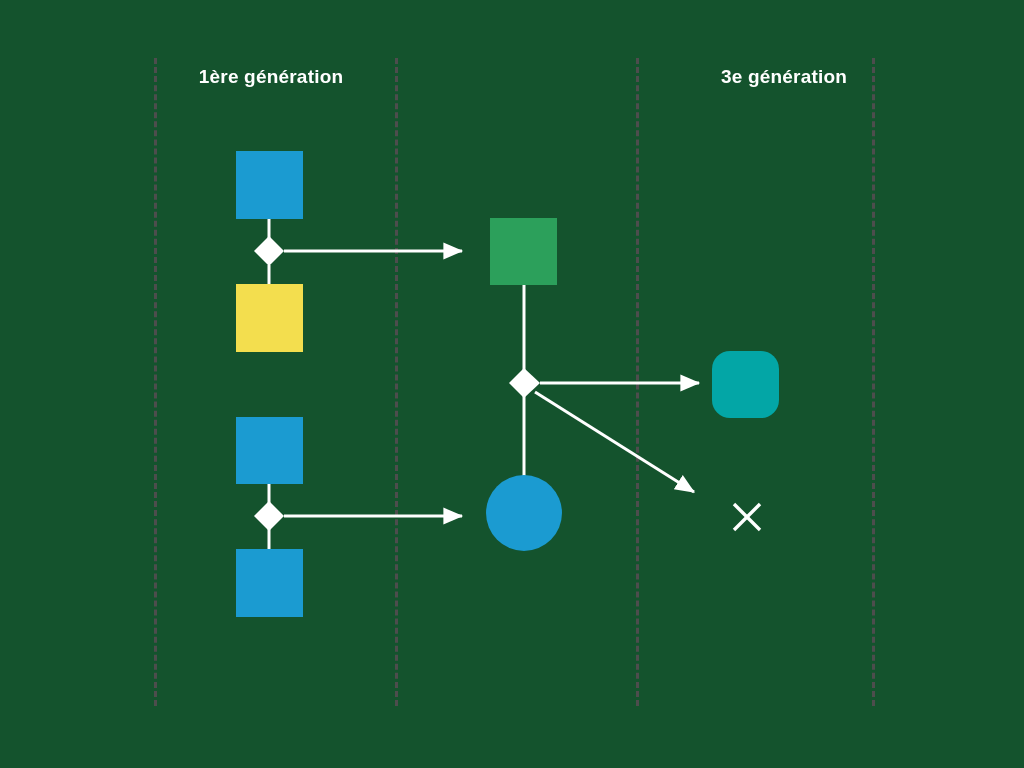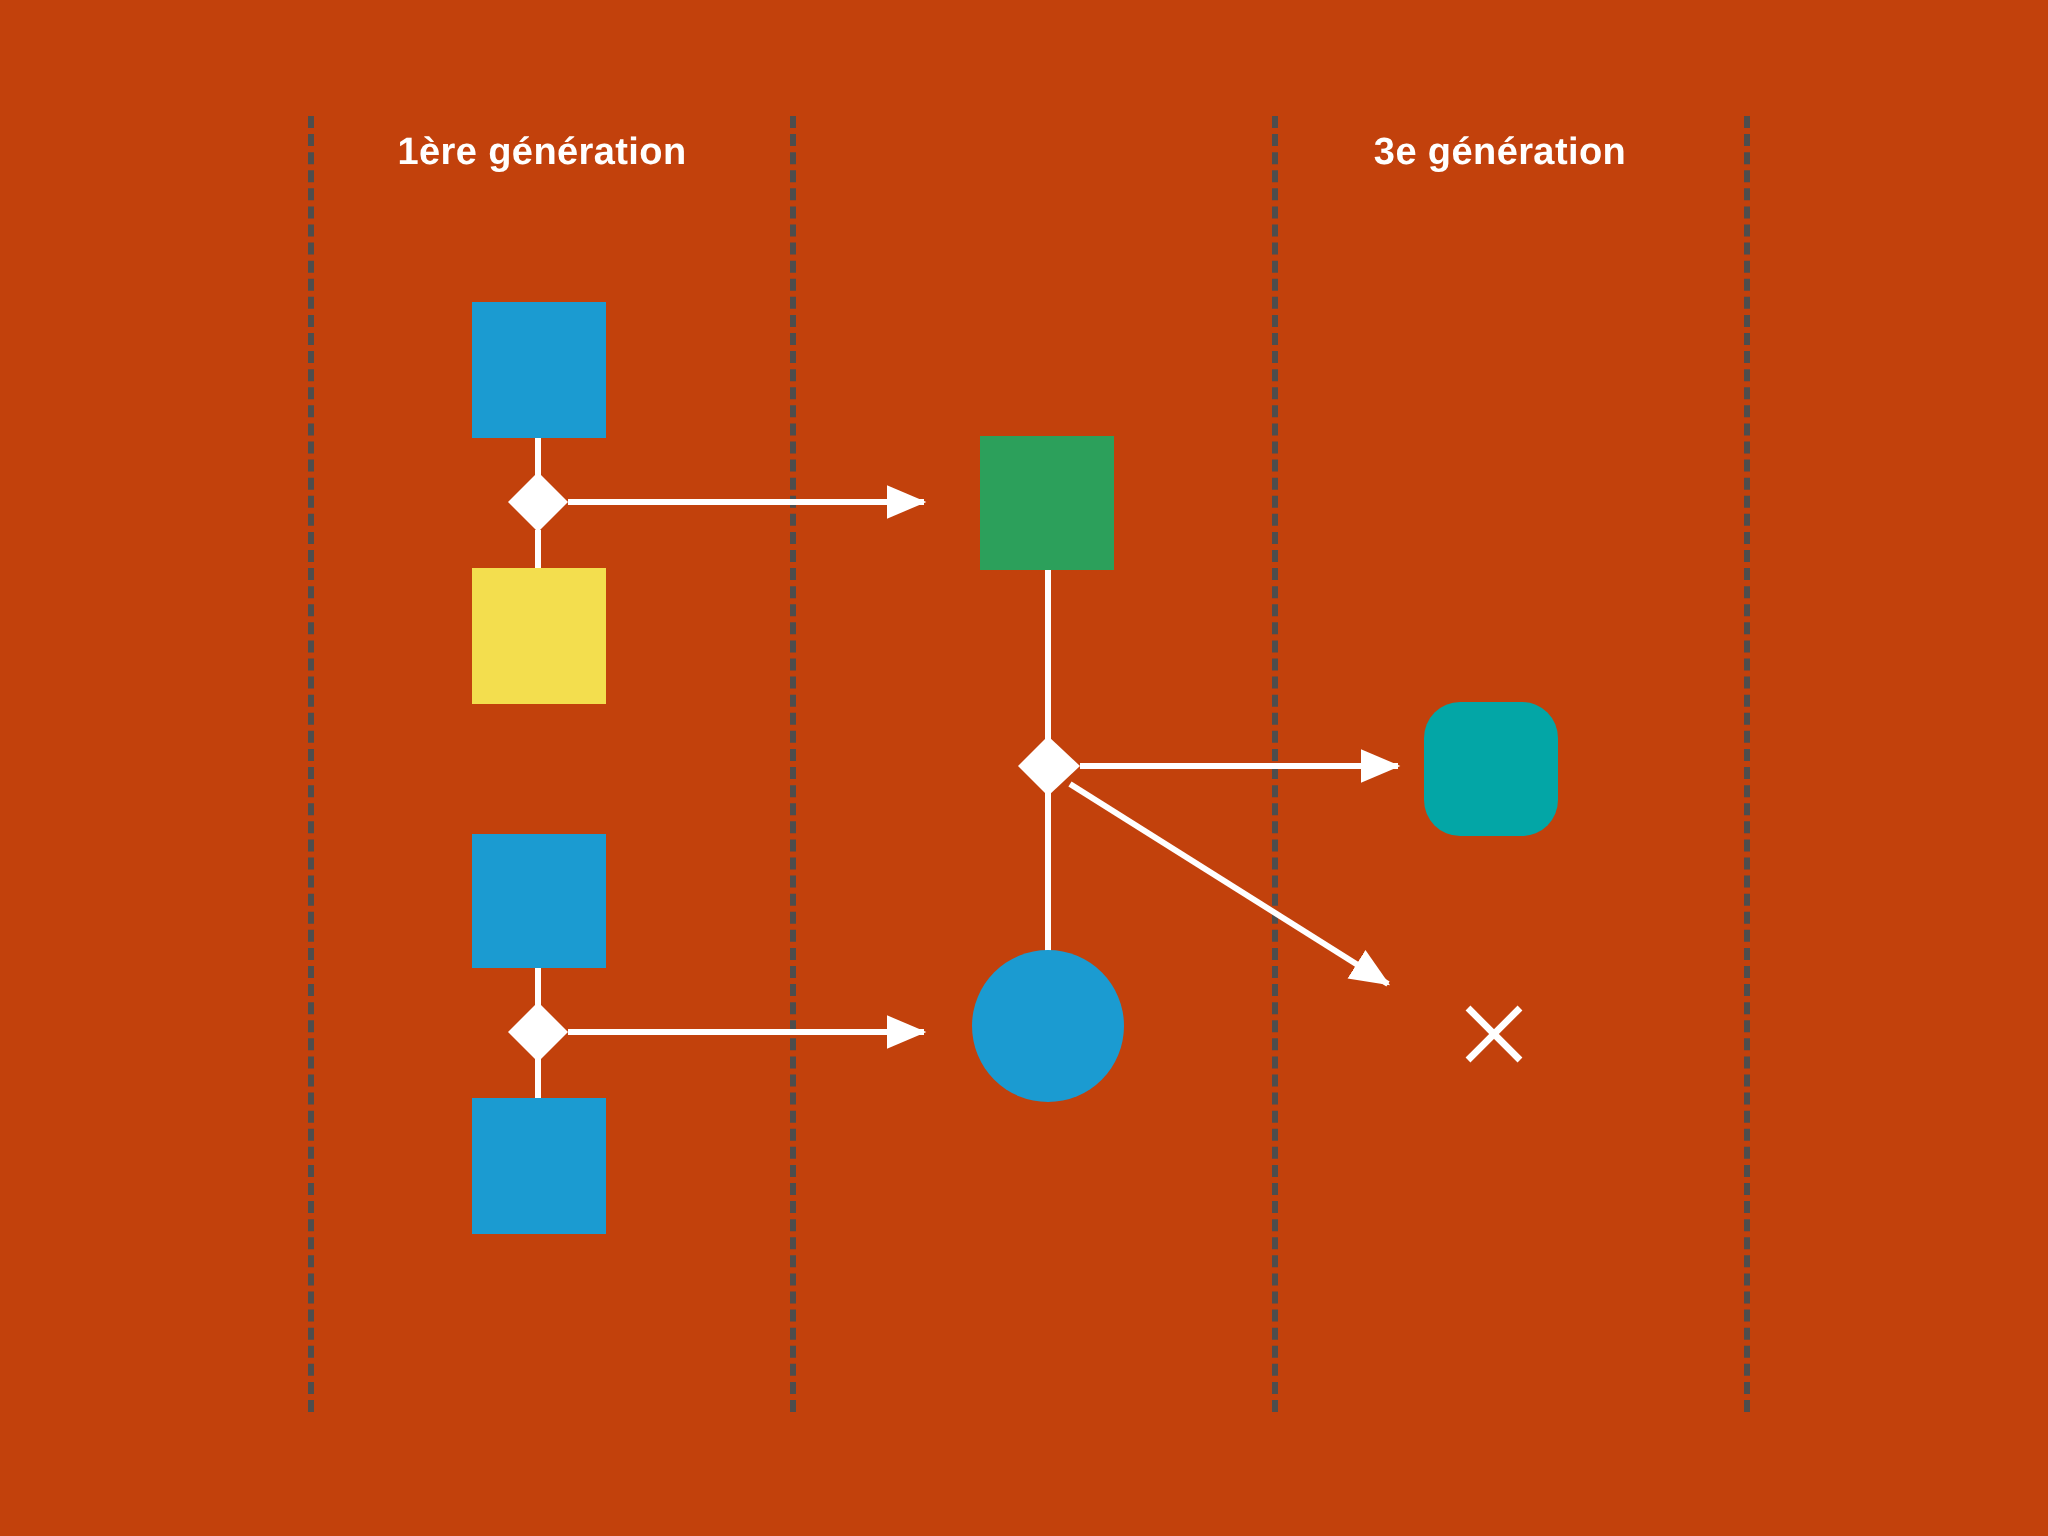--- a/index.html
+++ b/index.html
@@ -4,21 +4,21 @@
 <style>
   html, body {
     margin: 0;
     padding: 0;
     background: #000000;
   }
   #canvas {
     position: relative;
     width: 1024px;
     height: 768px;
-    background: #c2410c;
+    background: #14532d;
     overflow: hidden;
     font-family: "Liberation Sans", sans-serif;
   }
   .lane-line {
     position: absolute;
     width: 0;
     border-left: 3px dashed #4d4d4d;
     top: 58px;
     height: 648px;
   }
@@ -52,21 +52,21 @@
 <body>
 
 <div id="canvas">
 
   <div class="lane-line" style="left:154px"></div>
   <div class="lane-line" style="left:395px"></div>
   <div class="lane-line" style="left:636px"></div>
   <div class="lane-line" style="left:872px"></div>
 
   <div class="lane-title" style="left:171px; width:200px;">1ère génération</div>
-  <div class="lane-title" style="left:650px; width:200px;">3e génération</div>
+  <div class="lane-title" style="left:684px; width:200px;">3e génération</div>
 
   <svg class="edges" viewBox="0 0 1024 768">
     <defs>
       <marker id="arrowhead" markerWidth="7" markerHeight="7" refX="6.2" refY="3.2" orient="auto" markerUnits="strokeWidth">
         <path d="M0,0.4 L6.6,3.2 L0,6 z" fill="#ffffff"></path>
       </marker>
     </defs>
 
     <line x1="269" y1="219" x2="269" y2="238" stroke="#ffffff" stroke-width="3"></line>
     <line x1="269" y1="265" x2="269" y2="284" stroke="#ffffff" stroke-width="3"></line>

